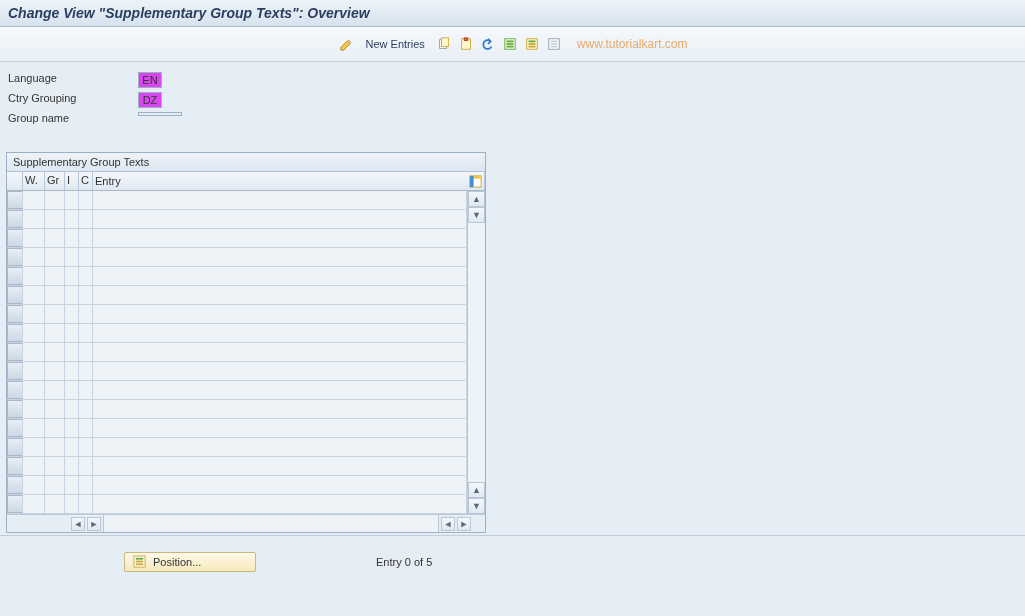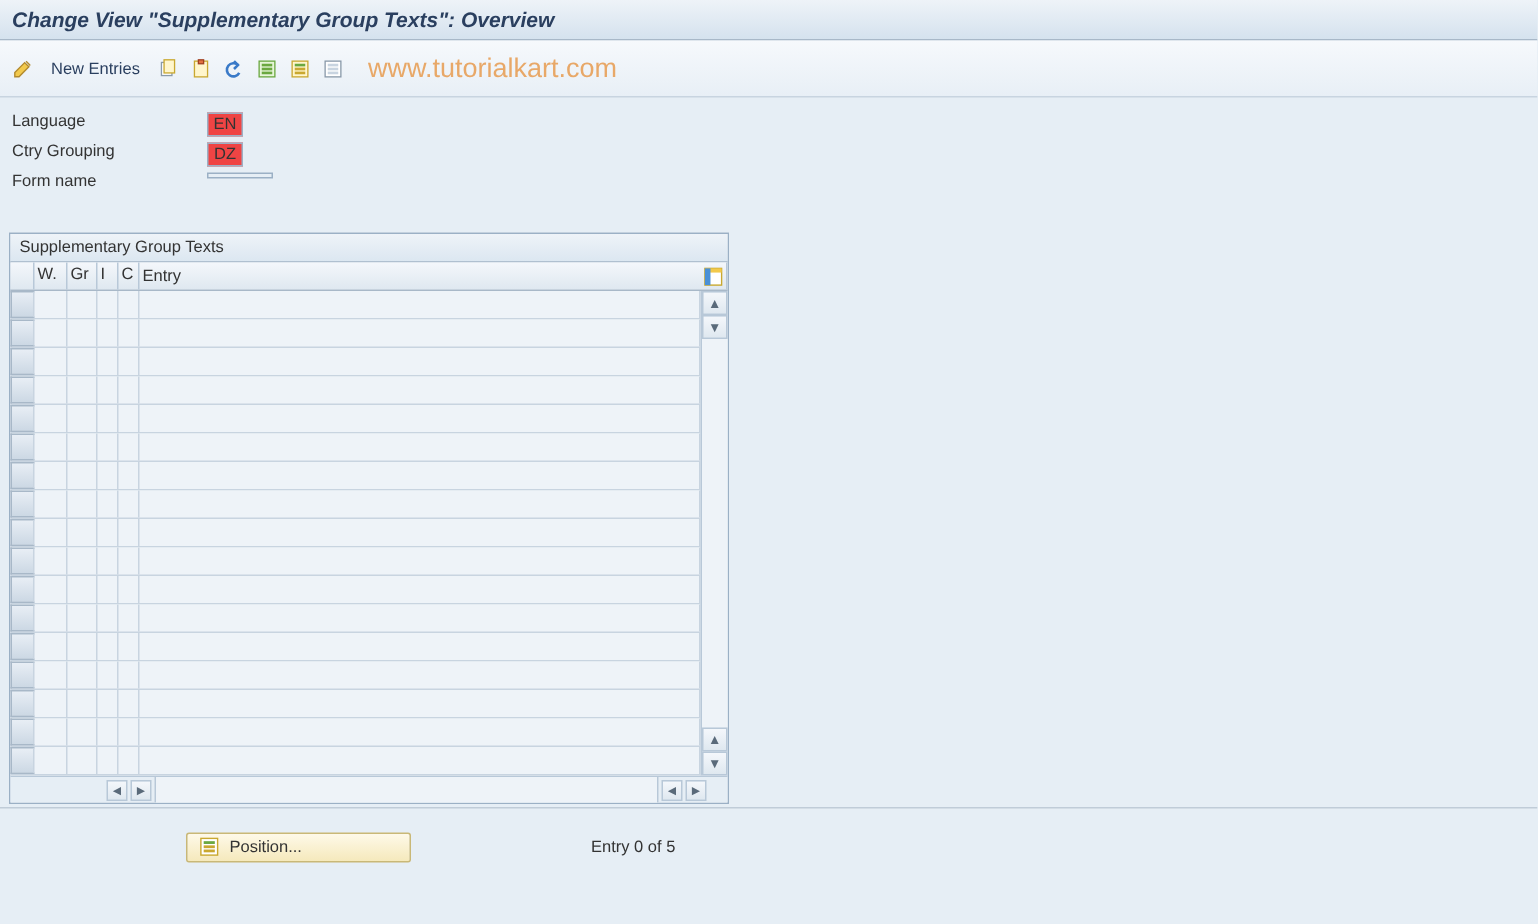--- a/index.html
+++ b/index.html
@@ -24,57 +24,58 @@
       color: #2a3f5f;
     }
     .toolbar {
       background: linear-gradient(to bottom, #f6f9fc, #e8eff6);
       border-bottom: 1px solid #c8d4e0;
       padding: 8px 6px;
       display: flex;
       align-items: center;
       gap: 4px;
       position: relative;
+      justify-content: center;
     }
     .toolbar-icon {
       width: 18px;
       height: 18px;
       display: inline-flex;
       align-items: center;
       justify-content: center;
       cursor: pointer;
       border-radius: 2px;
     }
     .toolbar-link {
       color: #2a3f5f;
       font-size: 11px;
       margin: 0 6px;
       cursor: pointer;
     }
     .watermark {
       color: #e8a868;
-      font-size: 18px;
+      font-size: 12px;
       margin-left: 10px;
       font-family: Arial, sans-serif;
     }
     .form-area {
       padding: 10px 8px 6px 8px;
     }
     .form-row {
       display: flex;
       align-items: flex-start;
       height: 20px;
     }
     .form-label {
       width: 130px;
       font-size: 11px;
       color: #333;
     }
     .form-field {
-      background: #ef4444;
+      background: #d946ef;
       border: 1px solid #9bb0c5;
       padding: 1px 3px;
       font-size: 11px;
       min-width: 24px;
       text-align: center;
       color: #333;
     }
     .form-field.empty { min-width: 44px; background:#e6eef5; }
     .table-container {
       margin: 14px 6px 0 6px;
@@ -204,21 +205,21 @@
     .position-btn {
       background: linear-gradient(to bottom, #fef9e8, #f5e9bc);
       border: 1px solid #c9b877;
       padding: 2px 40px 2px 8px;
       display: flex;
       align-items: center;
       gap: 6px;
       cursor: pointer;
       border-radius: 2px;
       height: 20px;
-      width: 150px;
+      width: 132px;
     }
     .position-btn .picon { width:14px;height:14px; }
     .entry-text { font-size: 11px; color: #333; }
     hr.wide { border:none;border-top:1px solid #c0ccd8; margin-top:2px; }
   </style>
 </head>
 <body>
 
 <div class="header-bar">
   <div class="page-title">Change View "Supplementary Group Texts": Overview</div>
@@ -280,21 +281,21 @@
 <div class="form-area">
   <div class="form-row">
     <span class="form-label">Language</span>
     <span class="form-field">EN</span>
   </div>
   <div class="form-row">
     <span class="form-label">Ctry Grouping</span>
     <span class="form-field">DZ</span>
   </div>
   <div class="form-row">
-    <span class="form-label">Form name</span>
+    <span class="form-label">Group name</span>
     <span class="form-field empty"></span>
   </div>
 </div>
 
 <div class="table-container">
   <div class="table-frame">
     <div class="table-title">Supplementary Group Texts</div>
     <div class="grid-header">
       <div class="cell col-sel"></div>
       <div class="cell col-w">W.</div>

